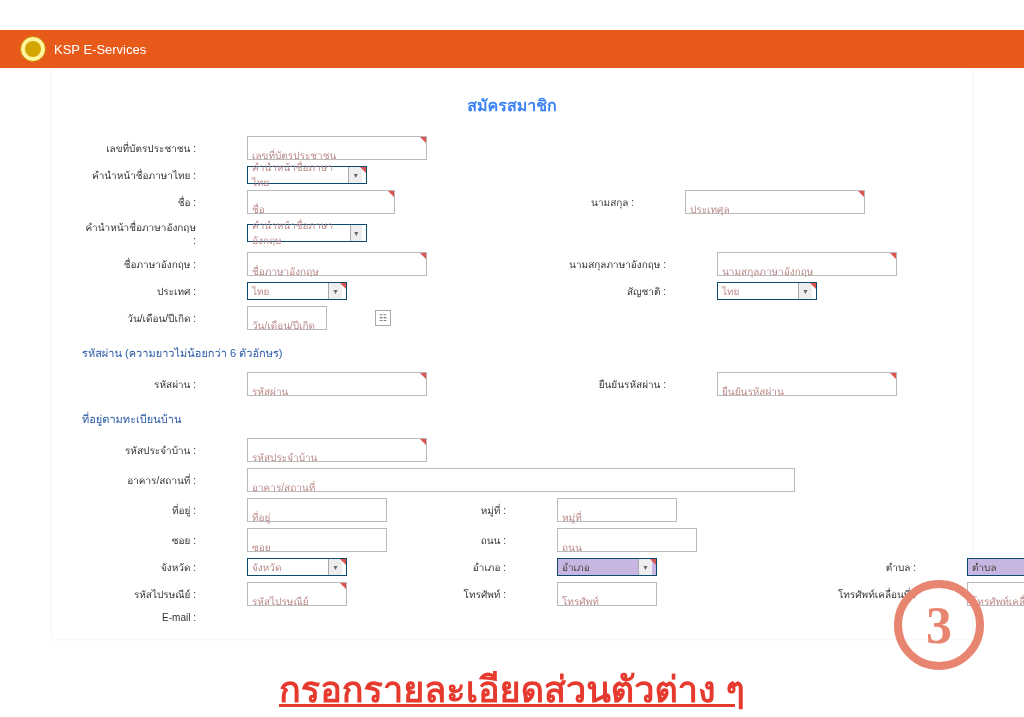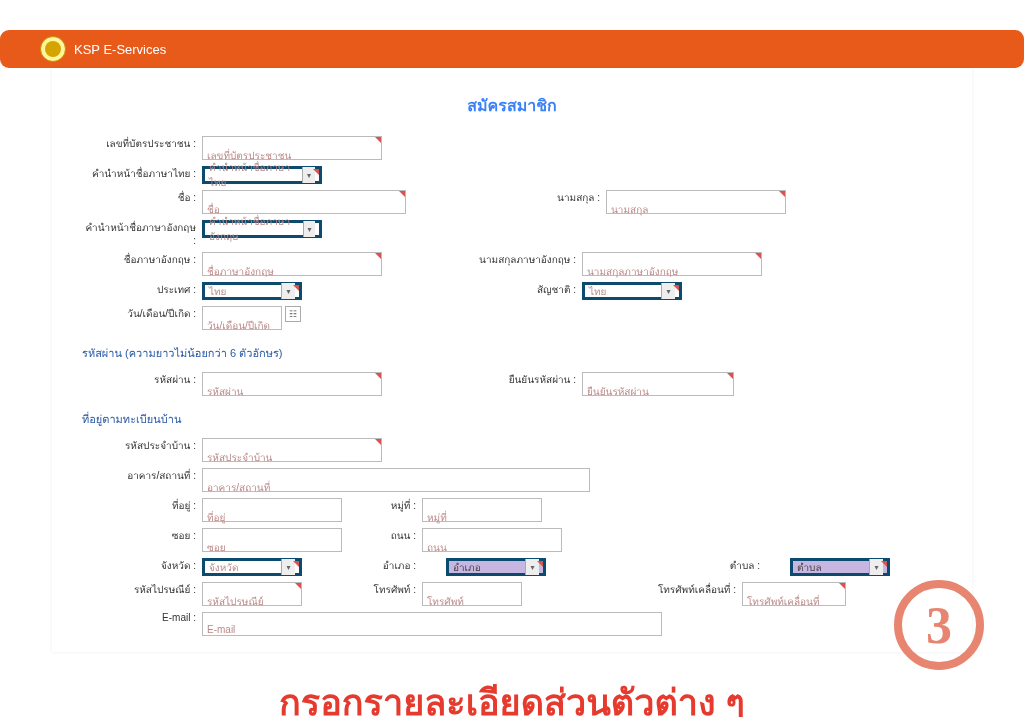--- a/index.html
+++ b/index.html
@@ -1,41 +1,41 @@
 <!DOCTYPE html>
 <html><head>
 <meta charset="utf-8">
 <style>
   * { box-sizing: border-box; margin: 0; padding: 0; }
   body { font-family: Arial, sans-serif; background: #fff; width: 1024px; height: 717px; overflow: hidden; }
 
-  .header-bar { background: #e85a1a; height: 38px; display: flex; align-items: center; padding-left: 40px; margin-top: 30px; border-radius: 9px; }
+  .header-bar { background: #e85a1a; height: 38px; display: flex; align-items: center; padding-left: 20px; margin-top: 30px; }
   .logo { width: 26px; height: 26px; background: #fff59d; border-radius: 50%; border: 1px solid #c88a00; display: flex; align-items: center; justify-content: center; margin-right: 8px; }
   .logo-inner { width: 16px; height: 16px; background: #d4a500; border-radius: 50%; }
   .brand { color: #fff; font-size: 13px; font-weight: 500; }
 
   .form-panel { background: #fff; width: 920px; margin: 0 auto; padding: 15px 30px 10px 30px; box-shadow: 0 0 3px rgba(0,0,0,0.08); }
   .page-title { text-align: center; color: #3b82f6; font-size: 16px; font-weight: bold; margin: 10px 0 18px 0; }
   .label { text-align: right; width: 120px; padding-right: 6px; color: #333; font-size: 10px; flex-shrink:0;}
   .input { height: 18px; border: 1px solid #bbb; padding: 11px 4px; font-size: 10px; color: #b88; flex: 1; }
-  .select { height: 18px; border: 3px solid #0c4a6e; font-size: 10px; padding: 1px 4px; color: #b88; background: #fff; position: relative; display:flex; align-items:center; justify-content:space-between;}
+  .select { height: 18px; border: 1px solid #0c4a6e; font-size: 10px; padding: 1px 4px; color: #b88; background: #fff; position: relative; display:flex; align-items:center; justify-content:space-between;}
   .select-btn { width: 14px; height: 16px; border-left: 1px solid #aaa; display:inline-flex; align-items:center; justify-content:center; color:#666; font-size:8px; margin-left:auto; background:#eee;}
   .req { position: relative; }
   .req::after { content:''; position:absolute; top:0; right:0; border-top:6px solid #d9534f; border-left:6px solid transparent; }
-  .purple-sel { background:#c8b6e2; color:#444;margin-left:24px; }
+  .purple-sel { background:#c8b6e2; color:#444; }
 
   .section-title { color:#2a5aa5; font-size:11px; margin: 14px 0 10px 0; }
 
   .cal-btn { width:16px; height:16px; border:1px solid #aaa; margin-left:3px; display:inline-flex; align-items:center; justify-content:center; font-size:9px; color:#555; }
 
   .instruction { text-align:center; color:#e63a2e; font-size:36px; font-weight:bold; margin-top: 22px; letter-spacing: 0px; text-decoration: underline; }
 
   .step-badge { position:absolute; right:40px; top:580px; width:90px; height:90px; border:8px solid #e88570; border-radius:50%; display:flex; align-items:center; justify-content:center; }
   .step-badge-inner { color:#e88570; font-size:52px; font-weight:900; font-family: Georgia, serif; }
-  .flex-row { display:flex; align-items:flex-start; margin-bottom:6px; }
+  .flex-row { display:flex; align-items:center; margin-bottom:6px;gap:45px; }
 </style>
 </head>
 <body>
 
 <div class="header-bar">
   <div class="logo">
       <div class="logo-inner"></div>
     </div>
   <div class="brand">KSP E-Services</div>
 </div>
@@ -50,23 +50,23 @@
     </div>
     <div class="flex-row">
       <div class="label">คำนำหน้าชื่อภาษาไทย :</div>
       <div class="select req" style="width:120px;flex:none">
           <span>คำนำหน้าชื่อภาษาไทย</span>
           <span class="select-btn">▾</span>
         </div>
     </div>
     <div class="flex-row">
       <div class="label">ชื่อ :</div>
-      <div class="input req" style="width:204px;flex:none">ชื่อ</div>
+      <div class="input req" style="width:148px;flex:none">ชื่อ</div>
       <div class="label" style="width:200px">นามสกุล :</div>
-      <div class="input req" style="width:180px;flex:none">นามสกุล</div>
+      <div class="input req" style="width:180px;flex:none">ประเทศุล</div>
     </div>
     <div class="flex-row">
       <div class="label">คำนำหน้าชื่อภาษาอังกฤษ :</div>
       <div class="select" style="width:120px;flex:none">
           <span>คำนำหน้าชื่อภาษาอังกฤษ</span>
           <span class="select-btn">▾</span>
         </div>
     </div>
     <div class="flex-row">
       <div class="label">ชื่อภาษาอังกฤษ :</div>
@@ -91,31 +91,31 @@
       <div class="input" style="width:80px;flex:none">วัน/เดือน/ปีเกิด</div>
       <div class="cal-btn">☷</div>
     </div>
   </div>
 
   <div class="section-title">รหัสผ่าน (ความยาวไม่น้อยกว่า 6 ตัวอักษร)</div>
   <div class="flex-row">
     <div class="label">รหัสผ่าน :</div>
     <div class="input req" style="width:180px;flex:none">รหัสผ่าน</div>
     <div class="label" style="width:200px">ยืนยันรหัสผ่าน :</div>
-    <div class="input req" style="width:152px;flex:none">ยืนยันรหัสผ่าน</div>
+    <div class="input req" style="width:180px;flex:none">ยืนยันรหัสผ่าน</div>
   </div>
 
   <div class="section-title">ที่อยู่ตามทะเบียนบ้าน</div>
   <div class="flex-row">
     <div class="label">รหัสประจำบ้าน :</div>
     <div class="input req" style="width:180px;flex:none">รหัสประจำบ้าน</div>
   </div>
   <div class="flex-row">
     <div class="label">อาคาร/สถานที่ :</div>
-    <div class="input" style="width:388px;flex:none">อาคาร/สถานที่</div>
+    <div class="input" style="width:548px;flex:none">อาคาร/สถานที่</div>
   </div>
   <div class="flex-row">
     <div class="label">ที่อยู่ :</div>
     <div class="input" style="width:140px;flex:none">ที่อยู่</div>
     <div class="label" style="width:80px">หมู่ที่ :</div>
     <div class="input" style="width:120px;flex:none">หมู่ที่</div>
   </div>
   <div class="flex-row">
     <div class="label">ซอย :</div>
     <div class="input" style="width:140px;flex:none">ซอย</div>
@@ -142,21 +142,20 @@
   <div class="flex-row">
     <div class="label">รหัสไปรษณีย์ :</div>
     <div class="input req" style="width:100px;flex:none">รหัสไปรษณีย์</div>
     <div class="label" style="width:120px">โทรศัพท์ :</div>
     <div class="input" style="width:100px;flex:none">โทรศัพท์</div>
     <div class="label" style="width:220px">โทรศัพท์เคลื่อนที่ :</div>
     <div class="input req" style="width:104px;flex:none">โทรศัพท์เคลื่อนที่</div>
   </div>
   <div class="flex-row">
     <div class="label">E-mail :</div>
-    <div class="input" style="width:460px;flex:none">E-mail</div>
   </div>
 </div>
 
 <div class="instruction">กรอกรายละเอียดส่วนตัวต่าง ๆ</div>
 
 <div class="step-badge">
   <div class="step-badge-inner">3</div>
 </div>
 
 </body></html>

